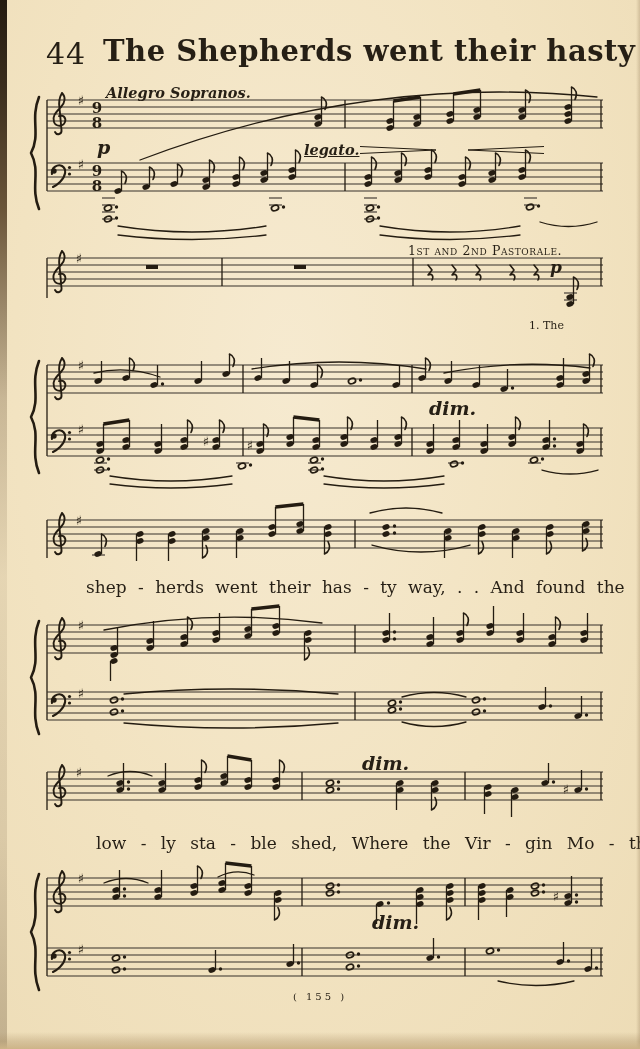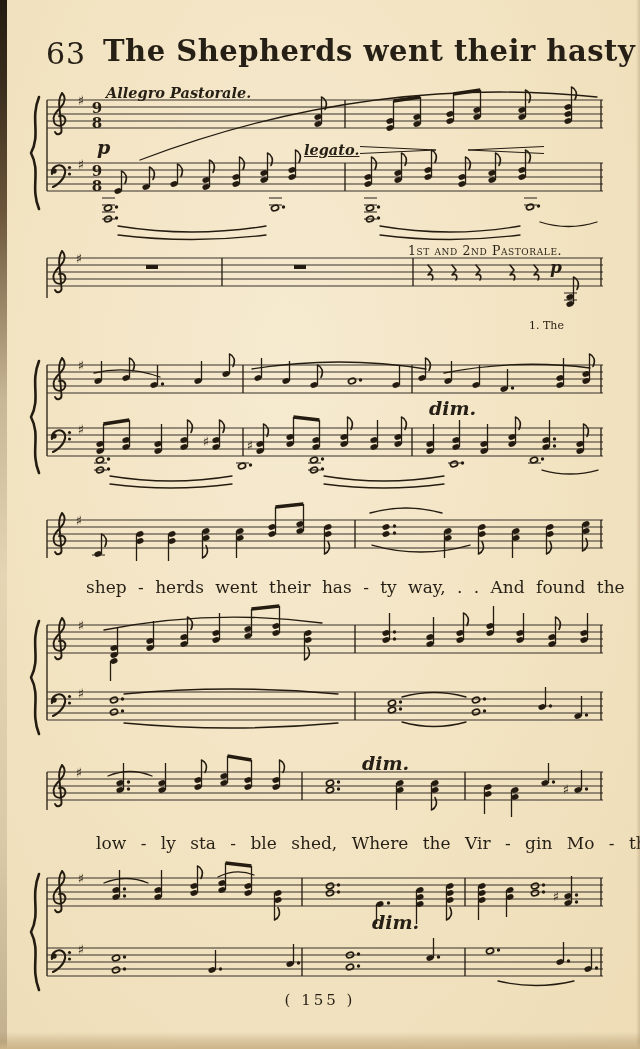--- a/index.html
+++ b/index.html
@@ -21,21 +21,21 @@
   .tempo{font-size:14.5px;}
   .pmark{font-size:19px;}
   .pmark2{font-size:17px;}
   .legato{font-size:14.5px;text-decoration:underline;}
   .dim{font-size:19px;}
   .voice-label{font-size:12.5px;font-variant:small-caps;letter-spacing:.6px;}
   .lyric{font-size:17px;}
   .lyric1{word-spacing:6px;text-align:center;}
   .lyric2{word-spacing:9px;}
   .verse{font-size:11px;}
-  .pageno{left:0;width:640px;text-align:center;font-size:15px;letter-spacing:3px;}
+  .pageno{left:0;width:640px;text-align:center;font-size:10px;letter-spacing:3px;}
 </style>
 </head>
 <body>
 
 <div class="page">
   <svg class="music" id="music" width="640" height="1049" viewBox="0 0 640 1049">
       <g>
         <path d="M39 97 C30 119.4 41 133.96 31 153 C41 172.04000000000002 30 186.60000000000002 39 209" fill="none" stroke="#241c11" stroke-width="2.6" stroke-linecap="round" stroke-linejoin="round"></path>
         <line x1="47" y1="100" x2="47" y2="191" stroke="#241c11" stroke-width="1.3" stroke-linecap="butt"></line>
         <line x1="47" y1="100" x2="603" y2="100" stroke="#37302a" stroke-width="1.05" stroke-linecap="butt"></line>
@@ -691,24 +691,24 @@
         <path d="M498 981 Q536 990 574 981" fill="none" stroke="#241c11" stroke-width="1.3" stroke-linecap="round" stroke-linejoin="round"></path>
         <ellipse cx="560" cy="962" rx="3.7" ry="2.7" transform="rotate(-20 560 962)" fill="#241c11"></ellipse>
         <circle cx="568.5" cy="961" r="1.7" fill="#241c11"></circle>
         <line x1="563.5" y1="962" x2="563.5" y2="942" stroke="#241c11" stroke-width="1.3" stroke-linecap="butt"></line>
         <ellipse cx="588" cy="969" rx="3.7" ry="2.7" transform="rotate(-20 588 969)" fill="#241c11"></ellipse>
         <circle cx="596.5" cy="968" r="1.7" fill="#241c11"></circle>
         <line x1="591.5" y1="969" x2="591.5" y2="949" stroke="#241c11" stroke-width="1.3" stroke-linecap="butt"></line>
       </g>
     </svg>
 
-  <div class="ov hymn-no" style="left:46px;top:36px">63</div>
+  <div class="ov hymn-no" style="left:46px;top:36px">44</div>
   <div class="ov title" style="left:103px;top:34px">The Shepherds went their hasty way.</div>
 
-  <div class="ov dyn tempo" style="left:106px;top:84px">Allegro Pastorale.</div>
+  <div class="ov dyn tempo" style="left:106px;top:84px">Allegro Sopranos.</div>
   <div class="ov dyn pmark" style="left:97px;top:136px">p</div>
   <div class="ov dyn legato" style="left:304px;top:141px">legato.</div>
 
   <div class="ov voice-label" style="left:408px;top:243px">1st and 2nd Pastorale.</div>
   <div class="ov dyn pmark2" style="left:550px;top:257px">p</div>
   <div class="ov verse" style="left:529px;top:319px">1. The</div>
 
   <div class="ov dyn dim" style="left:429px;top:397px">dim.</div>
   <div class="ov lyric lyric1" style="left:86px;top:577px">shep - herds went their has - ty way, . . And found the</div>
 

